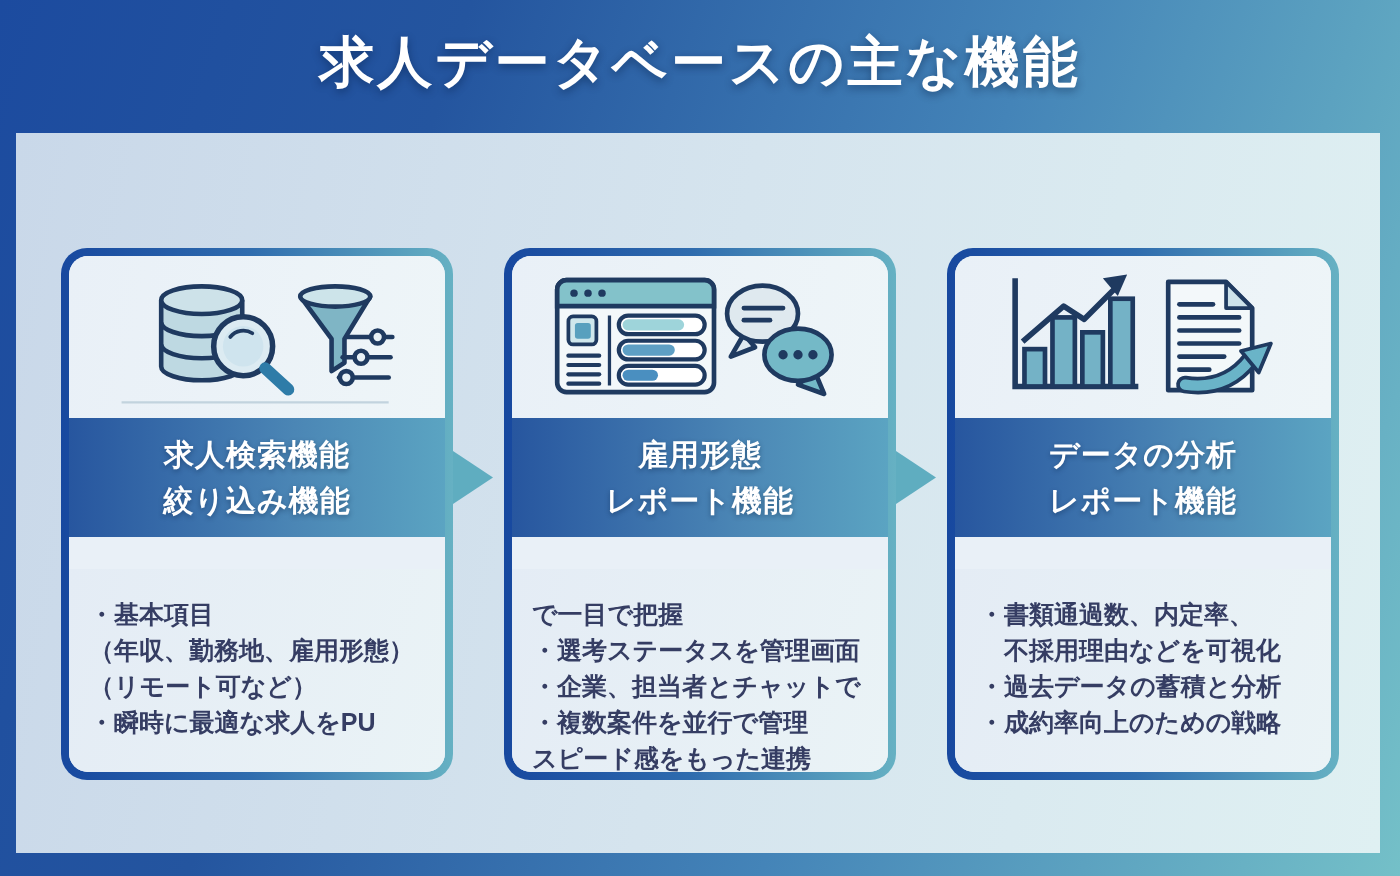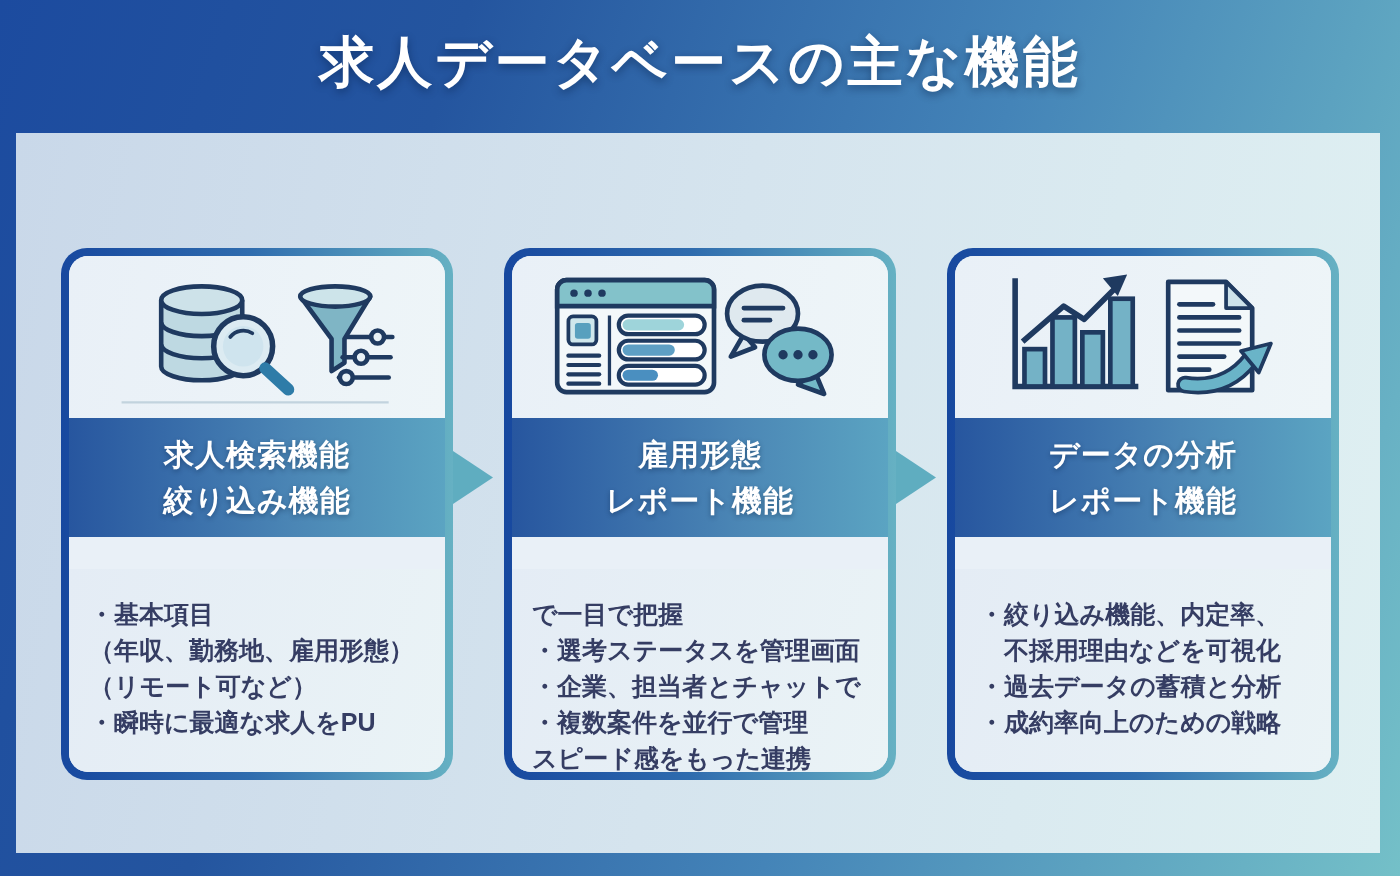--- a/index.html
+++ b/index.html
@@ -213,21 +213,21 @@
               <polygon points="302,82 270,90 289,113" fill="#6ab4c8" stroke="#1f3a60" stroke-width="4" stroke-linejoin="round"></polygon>
             </svg>
           </div>
           <div class="band">
             <div>
                 <div class="line">データの分析</div>
                 <div class="line">レポート機能</div>
               </div>
           </div>
           <div class="bullets">
-              <div class="line">・絞り込み機能、内定率、</div>
+              <div class="line">・書類通過数、内定率、</div>
               <div class="line">　不採用理由などを可視化</div>
               <div class="line">・過去データの蓄積と分析</div>
               <div class="line">・成約率向上のための戦略</div>
             </div>
         </div>
       </div>
 
     </div>
   </div>
 </div>

